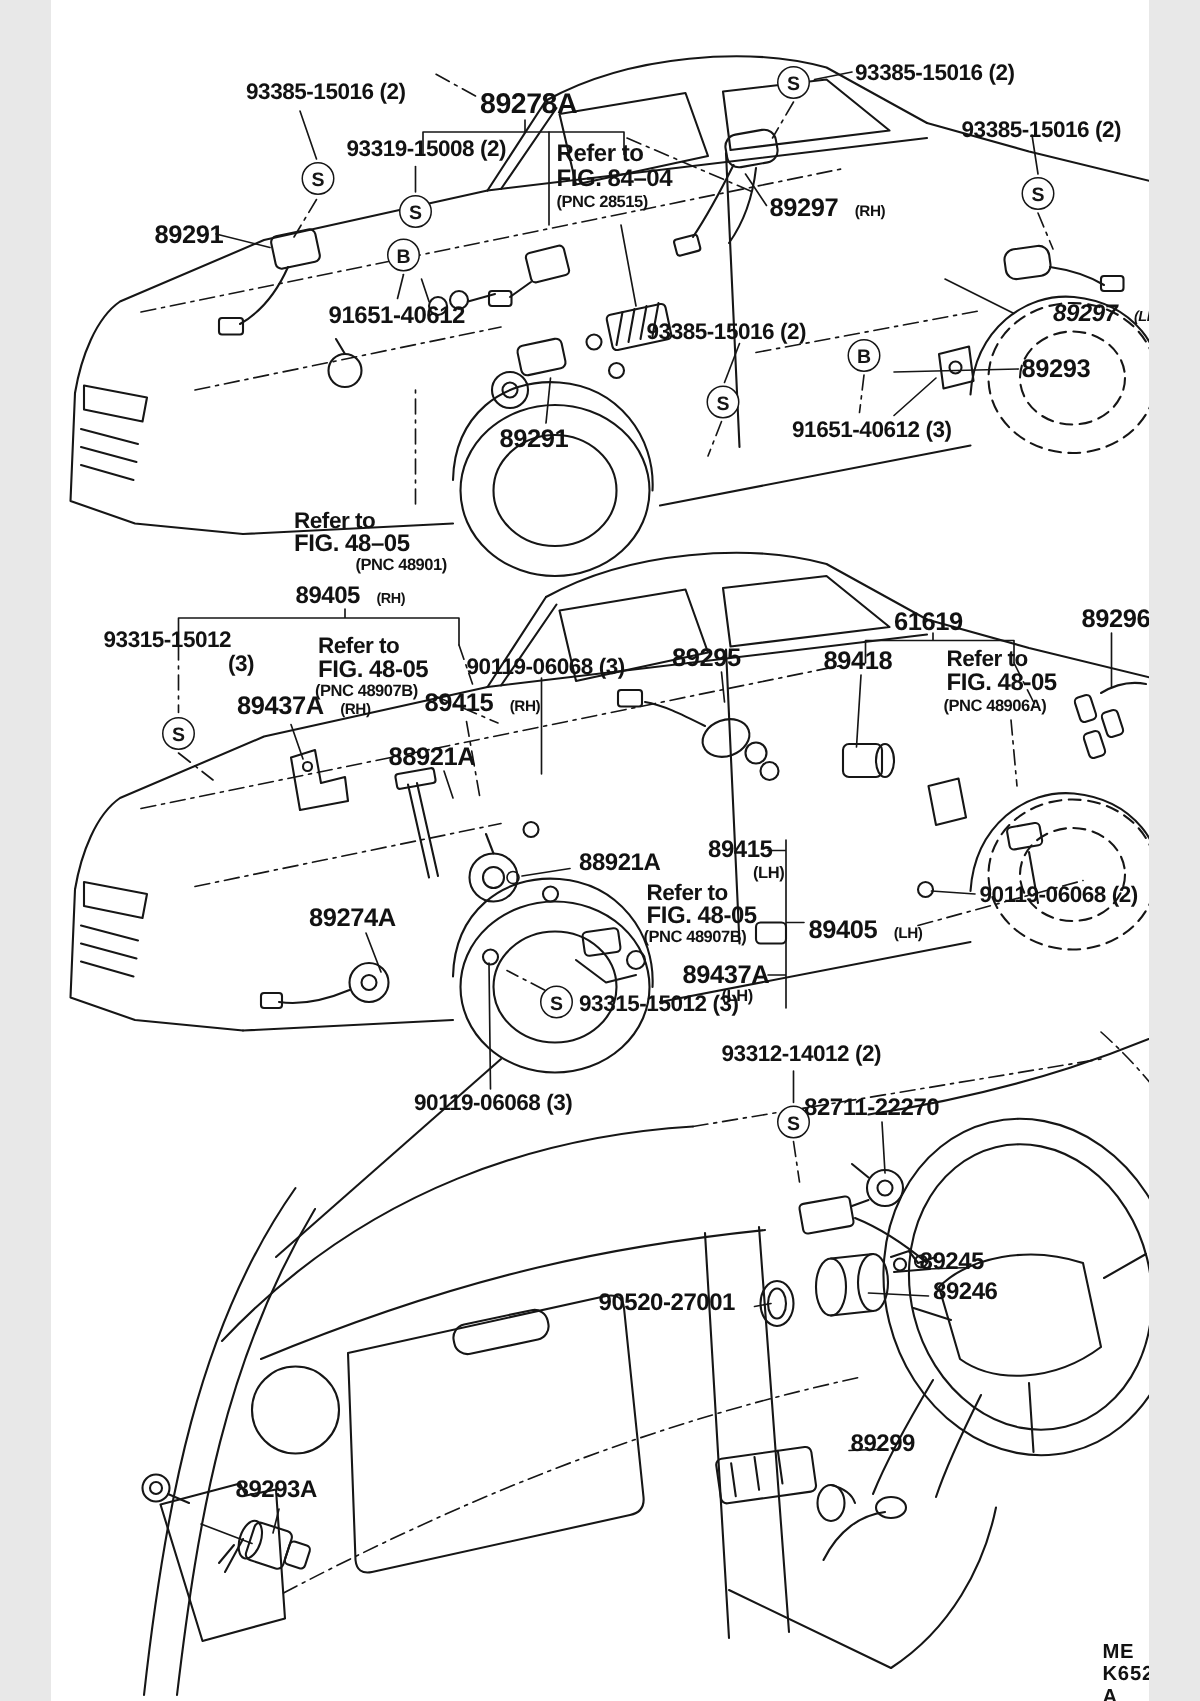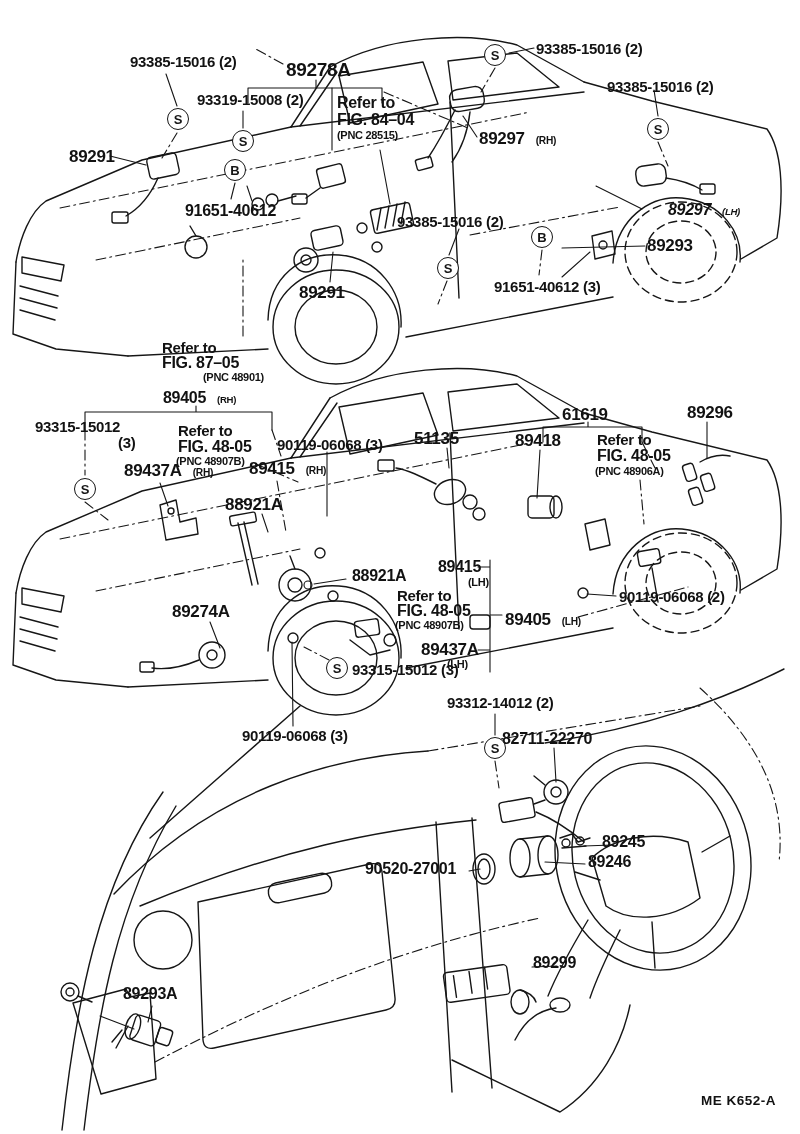--- a/index.html
+++ b/index.html
@@ -1,16 +1,16 @@
 <!DOCTYPE html>
 <html><head>
 <meta charset="utf-8">
 <style>
   html,body{margin:0;padding:0;background:#e8e8e8;}
-  #stage{position:relative;width:800px;height:1134px;background:#ffffff;margin:0 auto;
+  #stage{position:relative;width:732px;height:1134px;background:#ffffff;margin:0 auto;
          font-family:"Liberation Sans","DejaVu Sans",sans-serif;overflow:hidden;}
   #art{position:absolute;left:0;top:0;}
   .plabel{position:absolute;white-space:nowrap;color:#121212;font-weight:700;
           line-height:1;letter-spacing:-0.3px;}
   .plabel .suffix{font-size:0.60em;font-weight:700;margin-left:11px;}
   .cletter{position:absolute;width:22px;height:22px;border:1.8px solid #161616;border-radius:50%;
            background:#fff;color:#161616;font-size:13px;font-weight:700;
            display:flex;align-items:center;justify-content:center;box-sizing:border-box;}
   .footer-code{position:absolute;left:701px;top:1093px;font-size:13.5px;font-weight:700;
                color:#121212;letter-spacing:0.5px;}
@@ -311,30 +311,30 @@
       <div class="plabel" style="left: 479px; top: 130px; font-size: 17px;"><span>89297</span><span class="suffix">(RH)</span></div>
       <div class="plabel" style="left: 607px; top: 79px; font-size: 15px;"><span>93385-15016 (2)</span></div>
       <div class="plabel" style="left: 69px; top: 148px; font-size: 17px;"><span>89291</span></div>
       <div class="plabel" style="left: 185px; top: 203px; font-size: 16px;"><span>91651-40612</span></div>
       <div class="plabel" style="left: 397px; top: 214px; font-size: 15px;"><span>93385-15016 (2)</span></div>
       <div class="plabel" style="left: 668px; top: 202px; font-size: 16px; font-style: italic;"><span>89297</span><span class="suffix">(LH)</span></div>
       <div class="plabel" style="left: 647px; top: 237px; font-size: 17px;"><span>89293</span></div>
       <div class="plabel" style="left: 494px; top: 279px; font-size: 15px;"><span>91651-40612 (3)</span></div>
       <div class="plabel" style="left: 299px; top: 284px; font-size: 17px;"><span>89291</span></div>
       <div class="plabel" style="left: 162px; top: 340px; font-size: 15px;"><span>Refer to</span></div>
-      <div class="plabel" style="left: 162px; top: 355px; font-size: 16px;"><span>FIG. 87–05</span></div>
+      <div class="plabel" style="left: 162px; top: 355px; font-size: 16px;"><span>FIG. 48–05</span></div>
       <div class="plabel" style="left: 162px; top: 372px; font-size: 11px; margin-left: 41px;"><span>(PNC 48901)</span></div>
       <div class="plabel" style="left: 163px; top: 390px; font-size: 16px;"><span>89405</span><span class="suffix">(RH)</span></div>
       <div class="plabel" style="left: 35px; top: 419px; font-size: 15px;"><span>93315-15012</span></div>
       <div class="plabel" style="left: 118px; top: 435px; font-size: 15px;"><span>(3)</span></div>
       <div class="plabel" style="left: 178px; top: 423px; font-size: 15px;"><span>Refer to</span></div>
       <div class="plabel" style="left: 178px; top: 439px; font-size: 16px;"><span>FIG. 48-05</span></div>
       <div class="plabel" style="left: 176px; top: 456px; font-size: 11px;"><span>(PNC 48907B)</span></div>
       <div class="plabel" style="left: 277px; top: 437px; font-size: 15px;"><span>90119-06068 (3)</span></div>
-      <div class="plabel" style="left: 414px; top: 430px; font-size: 17px;"><span>51135</span></div>
+      <div class="plabel" style="left: 414px; top: 430px; font-size: 17px;"><span>89295</span></div>
       <div class="plabel" style="left: 562px; top: 406px; font-size: 17px;"><span>61619</span></div>
       <div class="plabel" style="left: 515px; top: 432px; font-size: 17px;"><span>89418</span></div>
       <div class="plabel" style="left: 597px; top: 432px; font-size: 15px;"><span>Refer to</span></div>
       <div class="plabel" style="left: 597px; top: 448px; font-size: 16px;"><span>FIG. 48-05</span></div>
       <div class="plabel" style="left: 595px; top: 466px; font-size: 11px;"><span>(PNC 48906A)</span></div>
       <div class="plabel" style="left: 687px; top: 404px; font-size: 17px;"><span>89296</span></div>
       <div class="plabel" style="left: 124px; top: 462px; font-size: 17px;"><span>89437A</span><span class="suffix">(RH)</span></div>
       <div class="plabel" style="left: 249px; top: 460px; font-size: 17px;"><span>89415</span><span class="suffix">(RH)</span></div>
       <div class="plabel" style="left: 225px; top: 496px; font-size: 17px;"><span>88921A</span></div>
       <div class="plabel" style="left: 438px; top: 559px; font-size: 16px;"><span>89415</span></div>
@@ -345,21 +345,21 @@
       <div class="plabel" style="left: 395px; top: 620px; font-size: 11px;"><span>(PNC 48907B)</span></div>
       <div class="plabel" style="left: 505px; top: 611px; font-size: 17px;"><span>89405</span><span class="suffix">(LH)</span></div>
       <div class="plabel" style="left: 619px; top: 589px; font-size: 15px;"><span>90119-06068 (2)</span></div>
       <div class="plabel" style="left: 172px; top: 603px; font-size: 17px;"><span>89274A</span></div>
       <div class="plabel" style="left: 421px; top: 641px; font-size: 17px;"><span>89437A</span></div>
       <div class="plabel" style="left: 447px; top: 659px; font-size: 11px;"><span>(LH)</span></div>
       <div class="plabel" style="left: 352px; top: 662px; font-size: 15px;"><span>93315-15012 (3)</span></div>
       <div class="plabel" style="left: 242px; top: 728px; font-size: 15px;"><span>90119-06068 (3)</span></div>
       <div class="plabel" style="left: 447px; top: 695px; font-size: 15px;"><span>93312-14012 (2)</span></div>
       <div class="plabel" style="left: 502px; top: 731px; font-size: 16px;"><span>82711-22270</span></div>
-      <div class="plabel" style="left: 602px; top: 834px; font-size: 16px;"><span>89245</span></div>
+      <div class="plabel" style="left: 579px; top: 834px; font-size: 16px;"><span>89245</span></div>
       <div class="plabel" style="left: 588px; top: 854px; font-size: 16px;"><span>89246</span></div>
       <div class="plabel" style="left: 365px; top: 861px; font-size: 16px;"><span>90520-27001</span></div>
       <div class="plabel" style="left: 533px; top: 955px; font-size: 16px;"><span>89299</span></div>
       <div class="plabel" style="left: 123px; top: 986px; font-size: 16px;"><span>89293A</span></div>
     </div>
   <div id="markers-layer">
       <div class="cletter" style="left: 167px; top: 108px;">S</div>
       <div class="cletter" style="left: 232px; top: 130px;">S</div>
       <div class="cletter" style="left: 224px; top: 159px;">B</div>
       <div class="cletter" style="left: 484px; top: 44px;">S</div>

